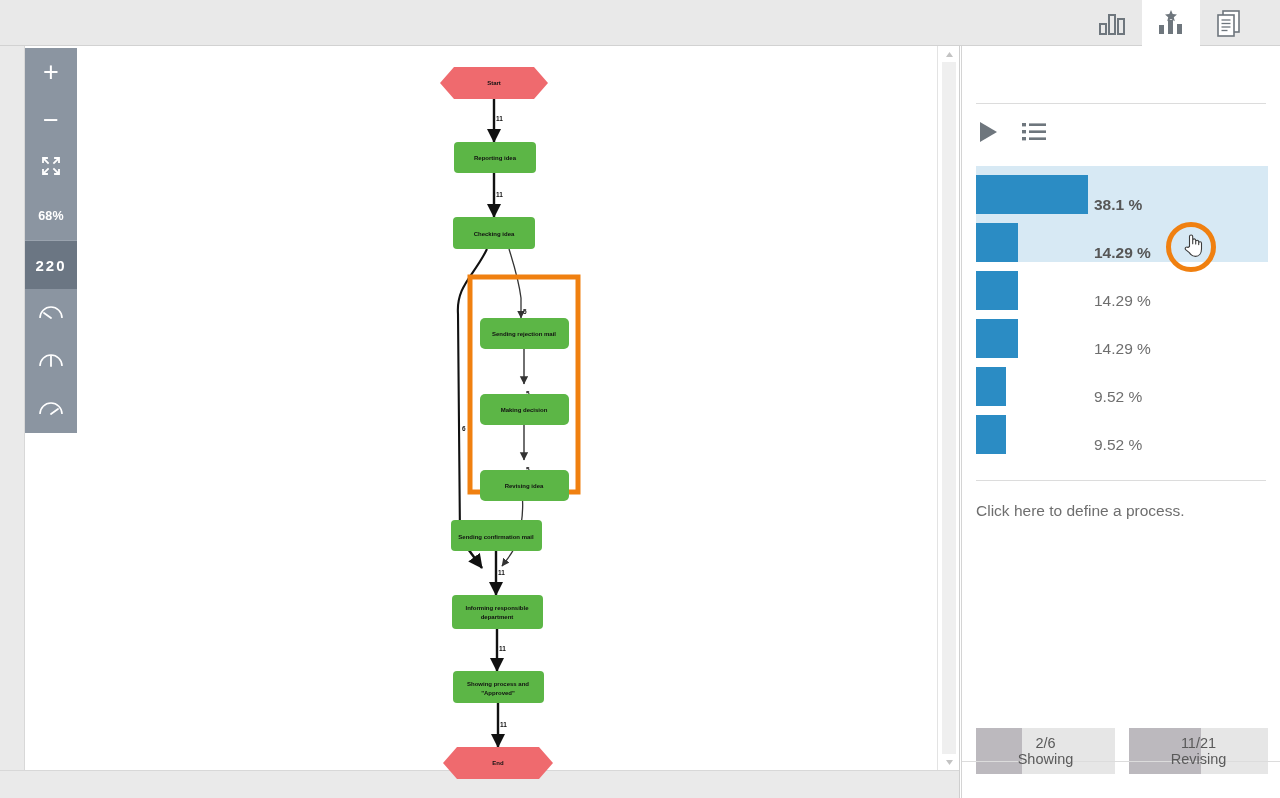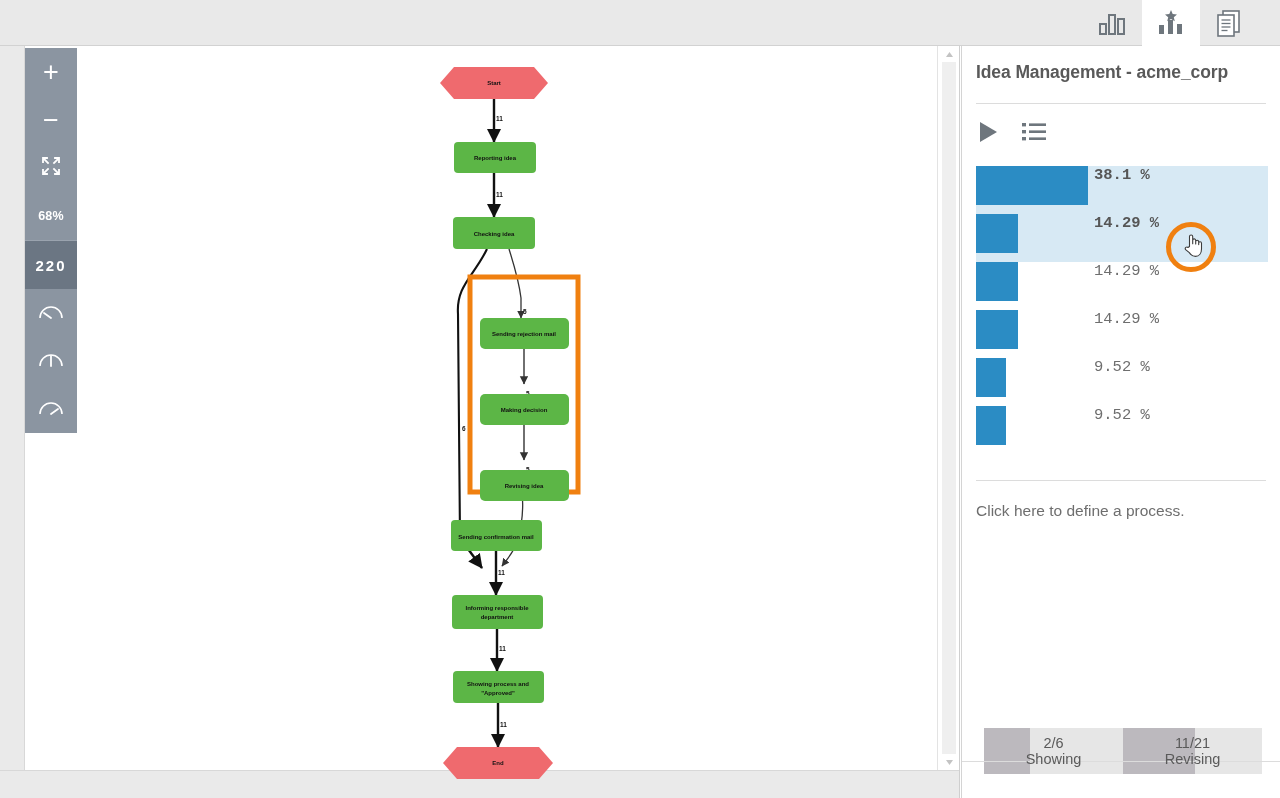--- a/index.html
+++ b/index.html
@@ -142,44 +142,43 @@
   }
   .rp-ctrl { cursor: pointer; display: flex; align-items: center; }
 
   .variants {
     position: absolute; left: 14px; top: 120px;
     width: 292px;
   }
   .variant-row {
     position: relative;
     height: 48px;
-    display: flex; align-items: flex-start;
+    display: flex; align-items: flex-end;
     cursor: pointer;
-    font-family: Liberation Mono, monospace;
   }
   .variant-row.selected { background: #d7e9f4; }
   .variant-bar {
     background: #2b8cc4;
     height: 39px;
     flex: 0 0 auto;
   }
   .variant-pct {
     position: absolute; left: 118px;
     font-size: 15.5px; color: #6e6e6e;
   }
   .variant-row.selected .variant-pct { font-weight: bold; color: #565656; }
 
   .filter-text {
     position: absolute; left: 14px; top: 456px;
     font-size: 15.5px; color: #6e6e6e;
   }
 
   .stat-buttons {
     position: absolute; left: 14px; top: 682px;
-    display: flex;  margin-left: 8px;
+    display: flex; gap: 14px;
   }
   .stat-btn {
     position: relative;
     width: 139px; height: 46px;
     background: #e6e6e6;
     display: flex; flex-direction: column;
     align-items: center; justify-content: center;
     color: #5a5a5a; font-size: 14.5px; line-height: 16px;
     cursor: pointer; overflow: hidden;
   }
@@ -431,21 +430,20 @@
       <div class="vscroll-arrow down">
         <svg width="9" height="7" viewBox="0 0 9 7">
             <polygon points="4.5,6 1,1 8,1" fill="#c3c3c3"></polygon>
           </svg>
       </div>
     </div>
   </div>
 
   <div class="rightpanel">
 
-    <div class="rp-title">Idea Management - acme_corp</div>
     <div class="rp-divider one"></div>
 
     <div class="rp-controls">
       <div class="rp-ctrl">
         <span>
           <svg width="24" height="24" viewBox="0 0 24 24">
             <polygon points="4,2 21,12 4,22" fill="#6e767d"></polygon>
           </svg>
         </span>
       </div>

